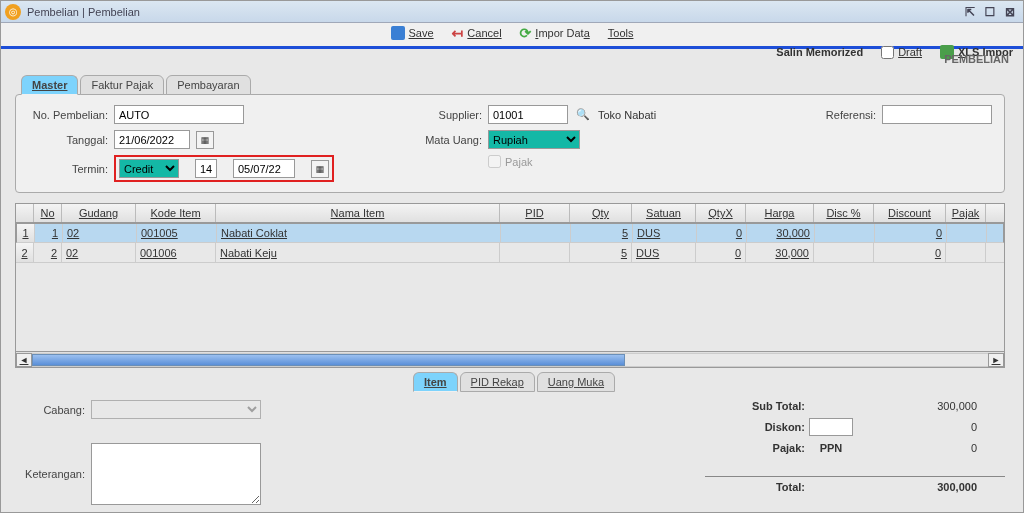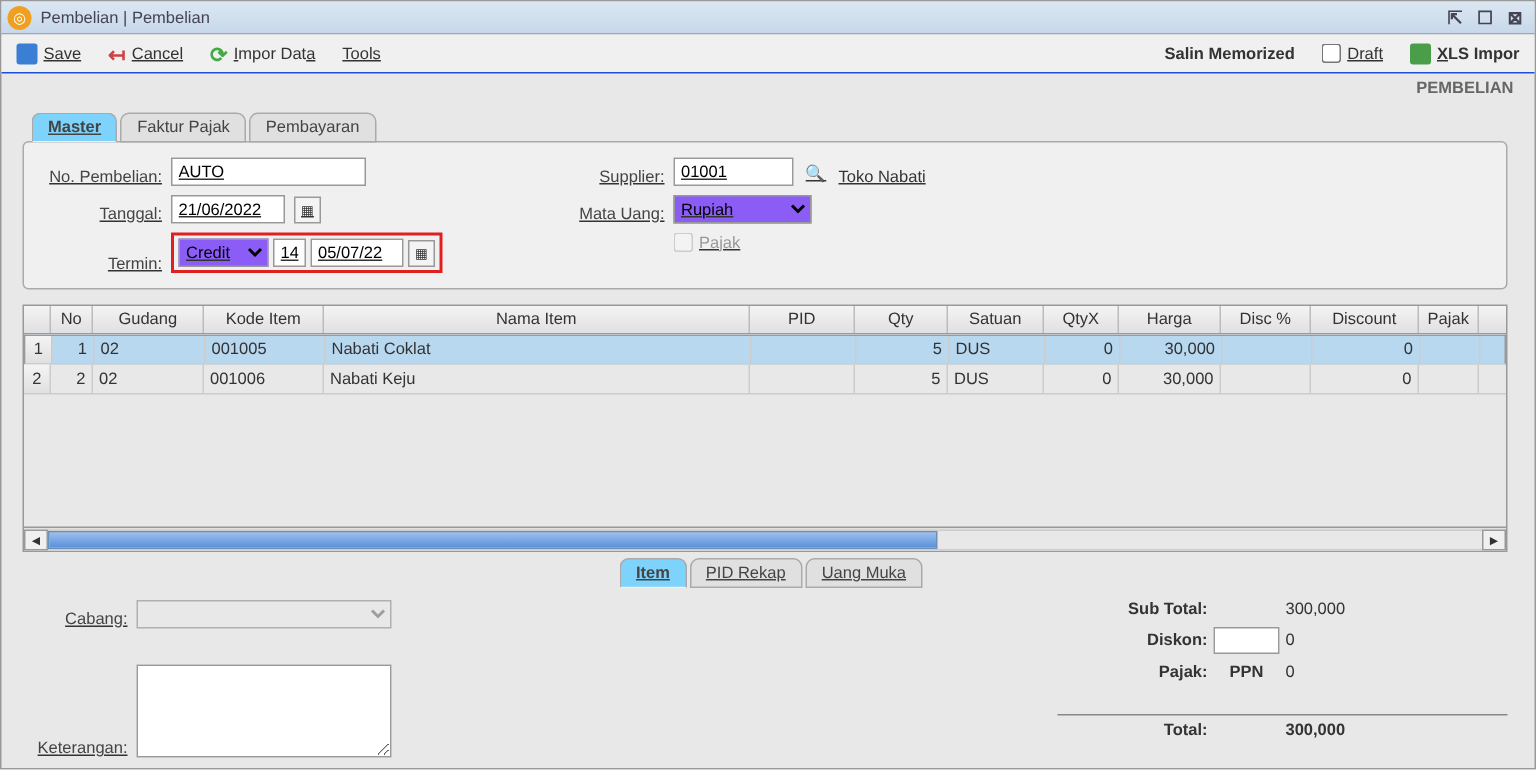--- a/index.html
+++ b/index.html
@@ -3,70 +3,70 @@
 <meta charset="utf-8">
 <style>
 * { box-sizing: border-box; margin: 0; padding: 0; }
 body { font-family: Tahoma, Arial, sans-serif; font-size: 11px; background: #e8e8e8; color: #333; }
 .window { width: 1024px; height: 513px; background: #e8e8e8; border: 1px solid #999; position: relative; }
 .titlebar { height: 22px; background: linear-gradient(#dbe7f2, #c8d8ea); display: flex; align-items: center; padding: 0 4px; border-bottom: 1px solid #a0a8b8; }
 .titlebar-icon { width: 16px; height: 16px; border-radius: 50%; background: #f0a020; margin-right: 6px; display: inline-flex; align-items: center; justify-content: center; font-size: 10px; color: #fff; }
 .titlebar-text { color: #445; font-weight: normal; flex: 1; }
 .titlebar-controls { display: flex; gap: 2px; }
 .titlebar-controls span { width: 18px; height: 16px; display: inline-flex; align-items: center; justify-content: center; color: #445; font-size: 12px; font-weight: bold; cursor: pointer; }
-.toolbar { height: 26px; background: #f0f0f0; border-bottom: 1px solid #1d4ed8; display: flex; align-items: center; padding: 0 6px; }
+.toolbar { height: 26px; background: #f0f0f0; border-bottom: 3px solid #1d4ed8; display: flex; align-items: center; padding: 0 6px; flex-direction: column; }
 .toolbar-left { display: flex; align-items: center; gap: 10px; }
 .toolbar-right { margin-left: auto; display: flex; align-items: center; gap: 10px; }
 .tb-btn { display: inline-flex; align-items: center; gap: 4px; cursor: pointer; padding: 2px 4px; }
 .tb-btn .ic { width: 14px; height: 14px; display: inline-block; }
 .ic-save { background: #3a7fd4; border-radius: 2px; }
 .ic-cancel { color: #c44; font-size: 14px; font-weight: bold; }
 .ic-refresh { color: #4a4; font-size: 14px; font-weight: bold; }
 .ic-xls { background: #4a9e4a; border-radius: 2px; }
 .u { text-decoration: underline; }
 .page-label { text-align: right; padding: 4px 14px 2px 0; font-weight: bold; color: #666; }
 .content { padding: 8px 14px 6px 14px; }
 .tabrow { display: flex; gap: 0; margin-bottom: -1px; padding-left: 6px; }
 .tab { padding: 3px 10px; border: 1px solid #aaa; background: #e0e0e0; border-top-left-radius: 6px; border-top-right-radius: 6px; margin-right: 2px; cursor: pointer; color: #444; }
 .tab.active { background: #7dd3fc; border-bottom-color: #f0f0f0; font-weight: bold; }
 .panel { border: 1px solid #aaa; border-radius: 4px; background: #f0f0f0; padding: 10px 12px; width: 990px; }
 .header-form { display: flex; gap: 20px; }
 .col { display: flex; flex-direction: column; gap: 6px; }
-.fr { display: flex; align-items: flex-end; gap: 6px; text-decoration: underline; }
+.fr { display: flex; align-items: center; gap: 6px; }
 .lbl { width: 80px; text-align: right; color: #444; }
 .inp { background: #fff; border: 1px solid #999; height: 19px; padding: 1px 4px; font: inherit; }
-.sel { background: #8b5cf6; border: 1px solid #999; height: 19px; font: inherit; }
+.sel { background: #14b8a6; border: 1px solid #999; height: 19px; font: inherit; }
 .cal-btn { width: 18px; height: 18px; border: 1px solid #999; background: #f4f4f4; display: inline-flex; align-items: center; justify-content: center; cursor: pointer; font-size: 9px; }
 .lookup-btn { width: 18px; height: 18px; border: none; background: transparent; display: inline-flex; align-items: center; justify-content: center; cursor: pointer; }
-.highlight-box { border: 2px solid #e02020; padding: 2px 3px; display: inline-flex; align-items: center; gap: 3px; }
+.highlight-box { border: 2px solid #e02020; padding: 2px 3px; display: inline-flex; align-items: center; gap: 16px; }
 .chk { display: inline-flex; align-items: center; gap: 4px; color: #999; }
 .chk input { margin: 0; }
 .grid-wrap { margin-top: 10px; }
-.grid { border: 1px solid #999; background: #e8e8e8; width: 990px; }
+.grid { border: 1px solid #999; background: #e8e8e8; width: 990px; text-decoration: underline; }
 .ghead { display: flex; background: linear-gradient(#f4f4f4, #e0e0e0); border-bottom: 1px solid #999; }
 .gh { border-right: 1px solid #bbb; padding: 3px 4px; text-align: center; color: #333; }
 .gbody { background: #e8e8e8; height: 128px; overflow: hidden; }
 .grow { display: flex; border-bottom: 1px solid #ccc; height: 20px; align-items: stretch; }
 .grow .gc { border-right: 1px solid #ccc; padding: 2px 4px; display: flex; align-items: center; }
 .grow.sel { background: #b8d8f0; }
 .gc.rowhdr { background: linear-gradient(#f4f4f4, #e0e0e0); justify-content: center; }
 .gc.r { justify-content: flex-end; }
 .w-rh { width: 18px; } .w-no { width: 28px; } .w-gd { width: 74px; } .w-ki { width: 80px; } .w-ni { width: 284px; } .w-pid { width: 70px; } .w-qty { width: 62px; } .w-sat { width: 64px; } .w-qx { width: 50px; } .w-hg { width: 68px; } .w-dp { width: 60px; } .w-dc { width: 72px; } .w-pj { width: 40px; }
 .hscroll { display: flex; align-items: center; background: #e0e0e0; height: 16px; border-top: 1px solid #999; }
 .harrow { width: 16px; height: 14px; border: 1px solid #999; background: #f0f0f0; display: flex; align-items: center; justify-content: center; font-size: 9px; cursor: pointer; }
 .htrack { flex: 1; height: 14px; background: #e8e8e8; border-top: 1px solid #ccc; border-bottom: 1px solid #ccc; position: relative; }
 .hthumb { position: absolute; left: 0; top: 0; width: 62%; height: 100%; background: linear-gradient(#9bc0f0, #5a8fd8); border: 1px solid #6a8fb8; }
 .lower-tabs { display: flex; gap: 0; padding-left: 6px; margin-top: 4px; justify-content: center; }
 .footer { display: flex; margin-top: 8px; width: 990px; }
 .foot-left { display: flex; flex-direction: column; gap: 24px; width: 360px; }
 .keterangan-box { background: #fff; border: 1px solid #999; width: 170px; height: 62px; }
 .foot-right { margin-left: auto; width: 300px; display: flex; flex-direction: column; gap: 6px; }
 .sumrow { display: flex; align-items: center; gap: 4px; }
 .sumlbl { width: 100px; text-align: right; font-weight: bold; }
-.sumval { width: 120px; text-align: left; }
+.sumval { width: 120px; text-align: right; }
 .sum-input { width: 44px; height: 18px; border: 1px solid #999; text-align: right; padding: 0 2px; font: inherit; }
 .total-line { border-top: 1px solid #888; margin-top: 16px; padding-top: 4px; }
 </style>
 </head>
 <body>
 
 <div class="window">
 
   <div class="titlebar">
     <span class="titlebar-icon">◎</span>
@@ -153,20 +153,26 @@
           <div class="fr">
             <div class="lbl" style="width:68px">Mata Uang:</div>
             <select class="sel" style="width:92px"><option>Rupiah</option></select>
           </div>
           <div class="fr">
             <div style="width:68px"></div>
             <label class="chk">
                 <input type="checkbox" disabled="" style="">
                 <span>Pajak</span>
               </label>
+          </div>
+        </div>
+        <div class="col" style="margin-left:auto">
+          <div class="fr">
+            <div class="lbl" style="width:60px">Referensi:</div>
+            <input class="inp" style="width: 110px;" value="">
           </div>
         </div>
       </div>
     </div>
 
     <div class="grid-wrap">
       <div class="grid">
         <div class="ghead">
           <div class="gh w-rh"></div>
           <div class="gh w-no">No</div>

